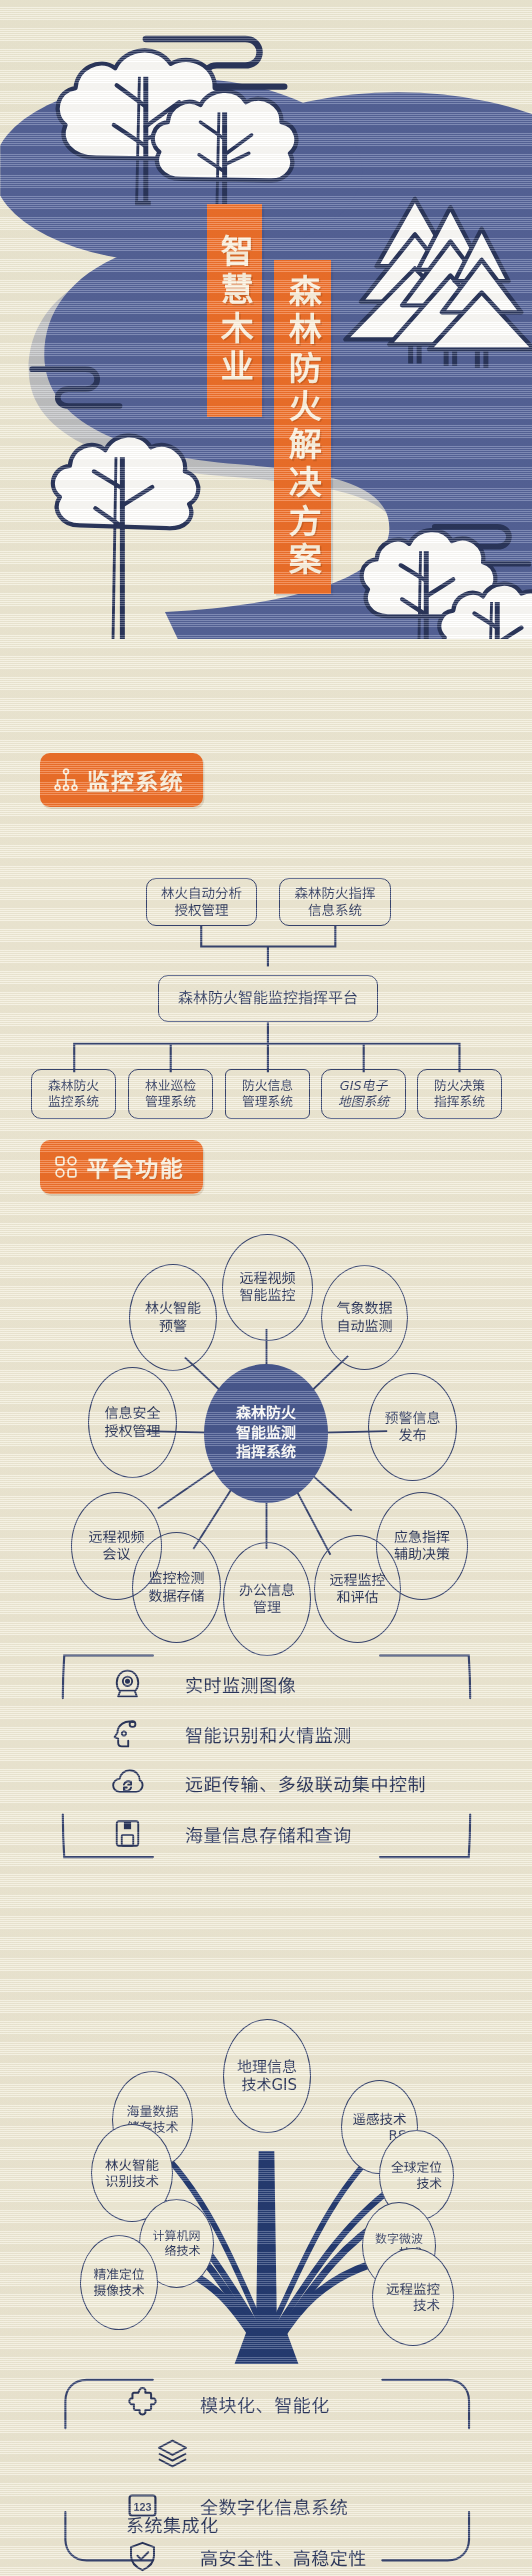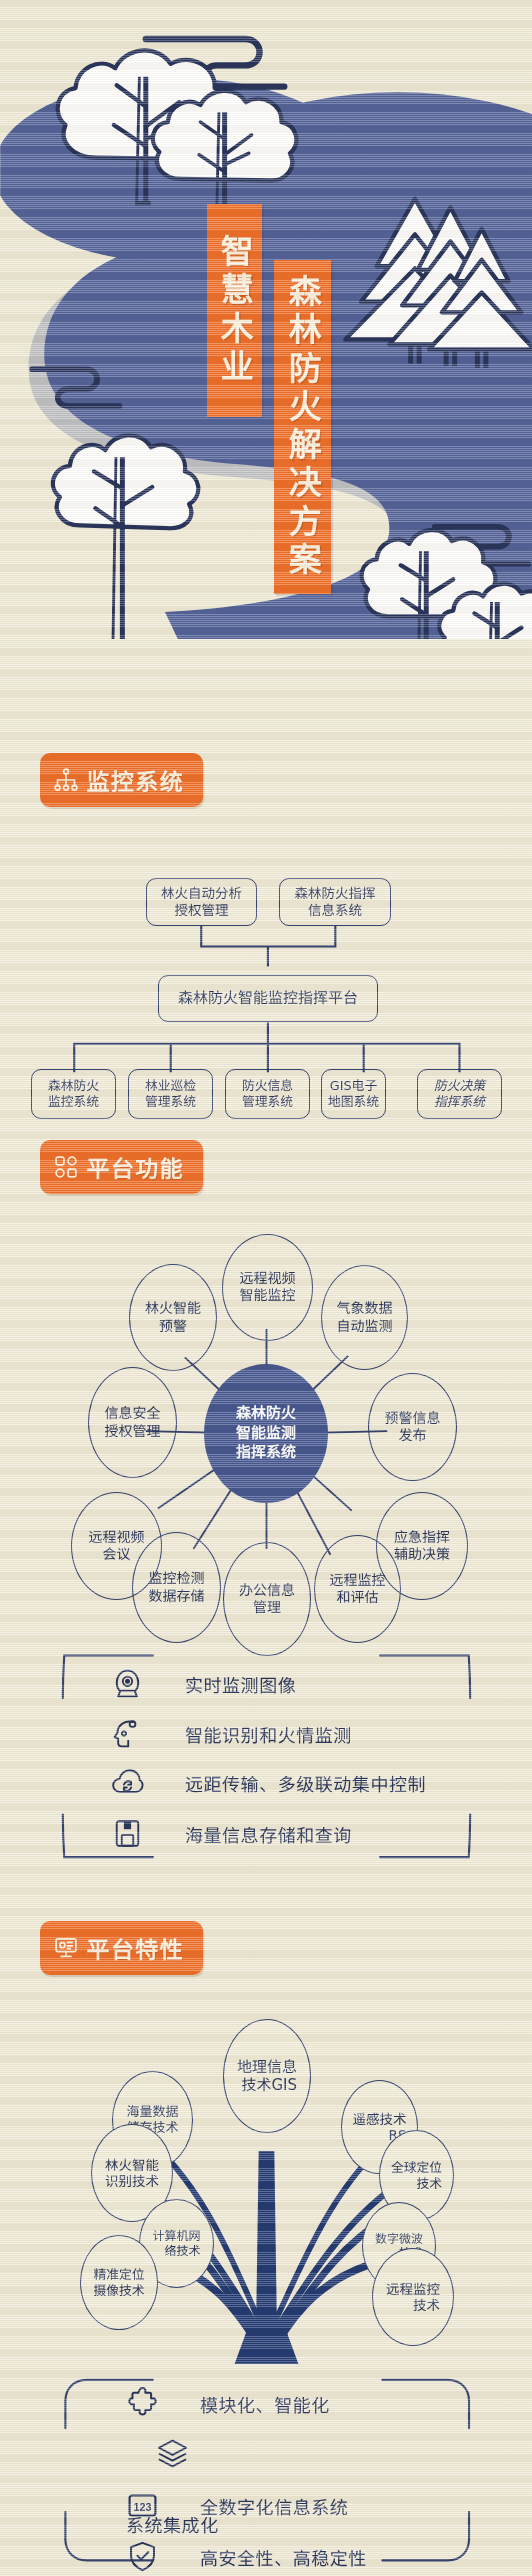--- a/index.html
+++ b/index.html
@@ -312,25 +312,25 @@
 授权管理</div>
     <div class="node" style="left:279px; top:84px; width:112px; height:48px;">森林防火指挥
 信息系统</div>
 
     <div class="node" style="left:158px; top:181px; width:220px; height:47px; font-size:15px;">森林防火智能监控指挥平台</div>
 
     <div class="node" style="left:31px;  top:275px; width:85px; height:50px; font-size:12.8px;">森林防火
 监控系统</div>
     <div class="node" style="left:128px; top:275px; width:85px; height:50px; font-size:12.8px;">林业巡检
 管理系统</div>
-    <div class="node" style="left:225px; top:275px; width:85px; height:50px; font-size:12.8px;">防火信息
+    <div class="node" style="left:225px; top:275px; width:85px; height:50px; font-size:12.8px;border-radius:6px;">防火信息
 管理系统</div>
-    <div class="node" style="left:321px; top:275px; width:65px; height:50px; font-size:12.8px;">GIS电子
+    <div class="node" style="left:321px; top:275px; width:85px; height:50px; font-size:12.8px;font-style:italic;">GIS电子
 地图系统</div>
-    <div class="node" style="left:417px; top:275px; width:85px; height:50px; font-size:12.8px;font-style:italic;">防火决策
+    <div class="node" style="left:417px; top:275px; width:85px; height:50px; font-size:12.8px;">防火决策
 指挥系统</div>
   </div>
 
   <div style="position:absolute; left:40px; top:1140px;" class="section-badge">
     <svg class="badge-icon" viewBox="0 0 34 34" fill="none" stroke="#fdf2e0" stroke-width="2.4">
       <rect x="3" y="3" width="11" height="11" rx="2.5"></rect>
       <rect x="20" y="3" width="11" height="11" rx="5.5"></rect>
       <rect x="3" y="20" width="11" height="11" rx="5.5"></rect>
       <rect x="20" y="20" width="11" height="11" rx="2.5"></rect>
     </svg>
@@ -417,29 +417,20 @@
     <div class="feature-row" style="left:111px; top:170px;">
       <svg class="feature-icon" viewBox="0 0 46 46" fill="none" stroke="#1d2a55" stroke-width="2.6" stroke-linejoin="round">
         <rect x="8" y="6" width="30" height="34" rx="3"></rect>
         <rect x="18" y="6" width="10" height="11" fill="#1d2a55" stroke="none"></rect>
         <rect x="15" y="25" width="16" height="15" rx="1.5"></rect>
       </svg>
       <span class="feature-label">海量信息存储和查询</span>
     </div>
   </div>
 
-  <div style="position:absolute; left:40px; top:1921px;" class="section-badge">
-    <svg class="badge-icon" viewBox="0 0 34 34" fill="none" stroke="#fdf2e0" stroke-width="2.4" stroke-linecap="round" stroke-linejoin="round">
-      <rect x="3" y="4" width="28" height="18" rx="2.5"></rect>
-      <circle cx="12" cy="13" r="3.6"></circle>
-      <path d="M19 9 h7 M19 14 h7 M19 18 h4"></path>
-      <path d="M17 22 v5 M10 29 h14"></path>
-    </svg>
-    <span class="badge-label">平台特性</span>
-  </div>
 
   <div style="position:absolute; left:0; top:2009px; width:533px; height:355px;">
     <svg width="533" height="355" style="position:absolute;top:0;left:0;" fill="none" stroke="#17306d" stroke-linecap="round" viewBox="0 0 750 500">
 
       <path d="M 352 500 L 360 470 L 364 200 L 386 200 L 390 470 L 398 500 Z" fill="#17306d" stroke="none"></path>
 
       <path d="M 362 470 C 330 420 300 380 232 356" stroke-width="11"></path>
       <path d="M 362 462 C 320 400 280 324 200 284" stroke-width="10"></path>
       <path d="M 364 452 C 320 380 268 288 178 232" stroke-width="9"></path>
       <path d="M 366 442 C 330 362 288 248 200 176" stroke-width="8"></path>

